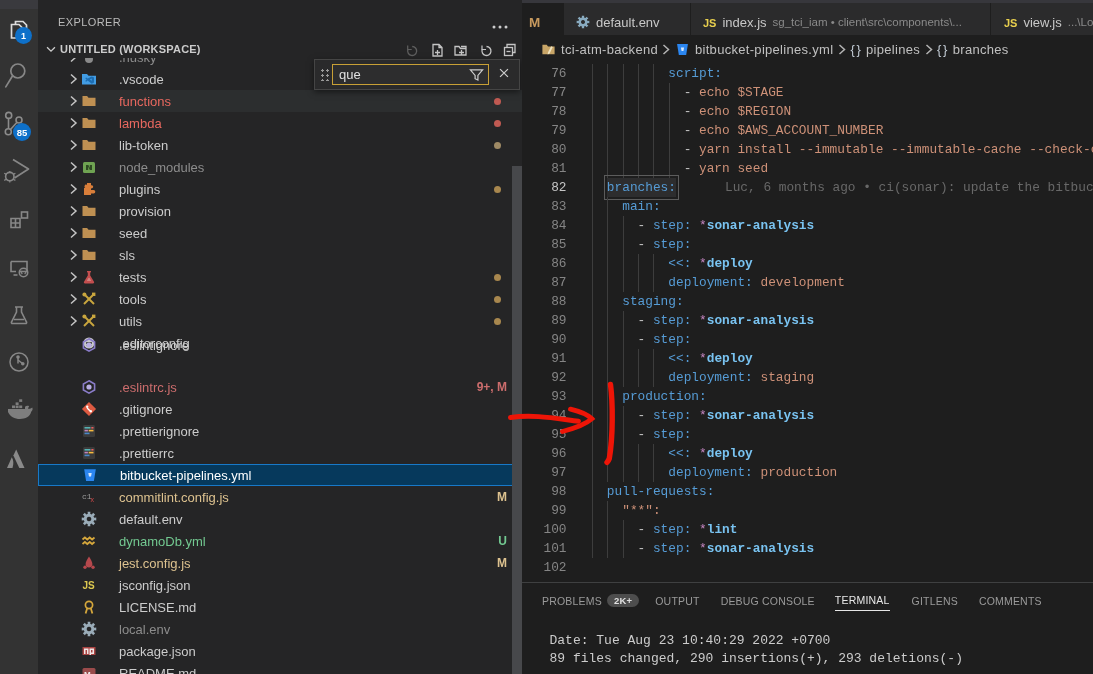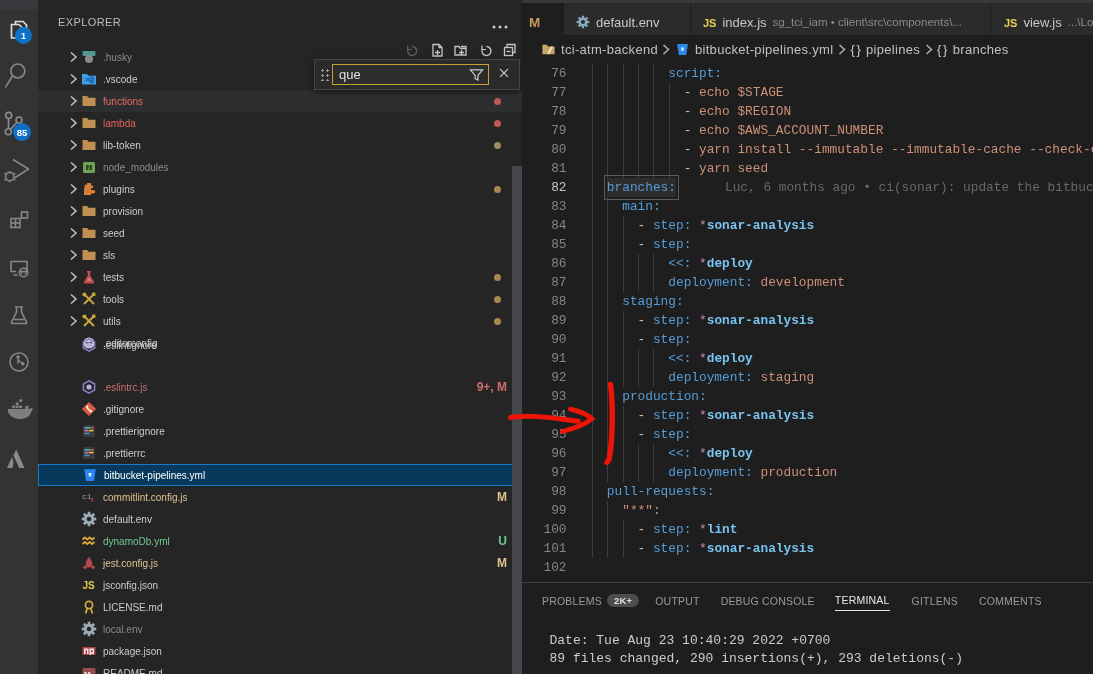--- a/index.html
+++ b/index.html
@@ -14,21 +14,21 @@
 #side .hdr{position:absolute;top:0;left:0;width:100%;height:38px}
 #side .hdr .t{position:absolute;left:20px;top:15.5px;font-size:11px;color:#bbbbbb;letter-spacing:.4px}
 #side .hdr .dots{position:absolute;right:14px;top:16px}
 #ws{position:absolute;top:38px;left:0;width:100%;height:19.5px;background:#252526;z-index:5}
 #ws .t{position:absolute;left:22px;top:4.5px;font-size:11px;font-weight:bold;color:#cccccc;letter-spacing:.2px}
 #ws .chv{position:absolute;left:6px;top:3.5px}
 #wsicons{position:absolute;top:42px;right:0;z-index:6}
 .trow{position:absolute;left:0;width:484px;height:22px;display:flex;align-items:center}
 .trow .chev{width:16px;height:16px;margin-left:27px;flex:none;display:flex;align-items:center}
 .trow .fic{width:16px;height:16px;margin-left:0px;flex:none}
-.trow .nm{margin-left:6px;font-size:10px;white-space:pre}
+.trow .nm{margin-left:22px;font-size:13px;white-space:pre}
 .trow .dot{position:absolute;right:21px;top:8px;width:7px;height:7px;border-radius:50%}
 .trow .bdg{position:absolute;right:15px;font-size:12px;font-weight:bold}
 .trow.sel{background:#06395c;border:1px solid #1879c8}
 #sbar{position:absolute;right:0;top:166px;bottom:0;width:10px;background:#47484b;z-index:7}
 #filter{position:absolute;left:276px;top:59px;width:206px;height:31px;background:#2a2a2b;
 border:1px solid #454545;box-shadow:0 2px 6px rgba(0,0,0,.5);z-index:9;display:flex;align-items:center}
 #filter .grip{margin-left:5px;width:9px;height:13px;
 background-image:radial-gradient(circle,#9a9a9a 1.1px,transparent 1.3px);background-size:5px 5px}
 #filter .inp{margin-left:3px;width:157px;height:21px;background:#2d2d2e;border:1px solid #c8a036;
 display:flex;align-items:center;color:#e0e0e0;font-size:13px}
@@ -471,20 +471,26 @@
   </div>
   <div class="hdr">
         <span class="t">EXPLORER</span>
         <span class="dots"><svg width="16" height="6" viewBox="0 0 16 6">
             <g fill="#cccccc">
               <circle cx="2" cy="3" r="1.5"></circle>
               <circle cx="8" cy="3" r="1.5"></circle>
               <circle cx="14" cy="3" r="1.5"></circle>
             </g>
           </svg></span>
+      </div>
+  <div id="ws">
+        <span class="chv"><svg width="14" height="14" viewBox="0 0 16 16">
+            <path fill="none" stroke="#cccccc" stroke-width="1.5" d="M3.5 6 8 10.5 12.5 6"></path>
+          </svg></span>
+   <span class="t">UNTITLED (WORKSPACE)</span>
       </div>
   <div id="wsicons"><svg width="116" height="16" viewBox="0 0 116 16">
    <g fill="none" stroke="#5f5f5f" stroke-width="1.3" transform="translate(-6.3,0)">
             <path d="M12.5 4.5a4.5 4.5 0 1 1-4.3 3"></path>
             <path d="M8 3.5v4h4" stroke-width="1.2"></path>
           </g>
    <g fill="none" stroke="#c5c5c5" stroke-width="1.3">
    <path d="M27 2.5h6l3 3V14h-9zM33 2.5v3h3"></path>
             <path d="M31.5 8v5M29 10.5h5"></path>
    <path d="M49 4.5h4l1.5 2H60V13H49zM60 6.5v-2h-5"></path>

